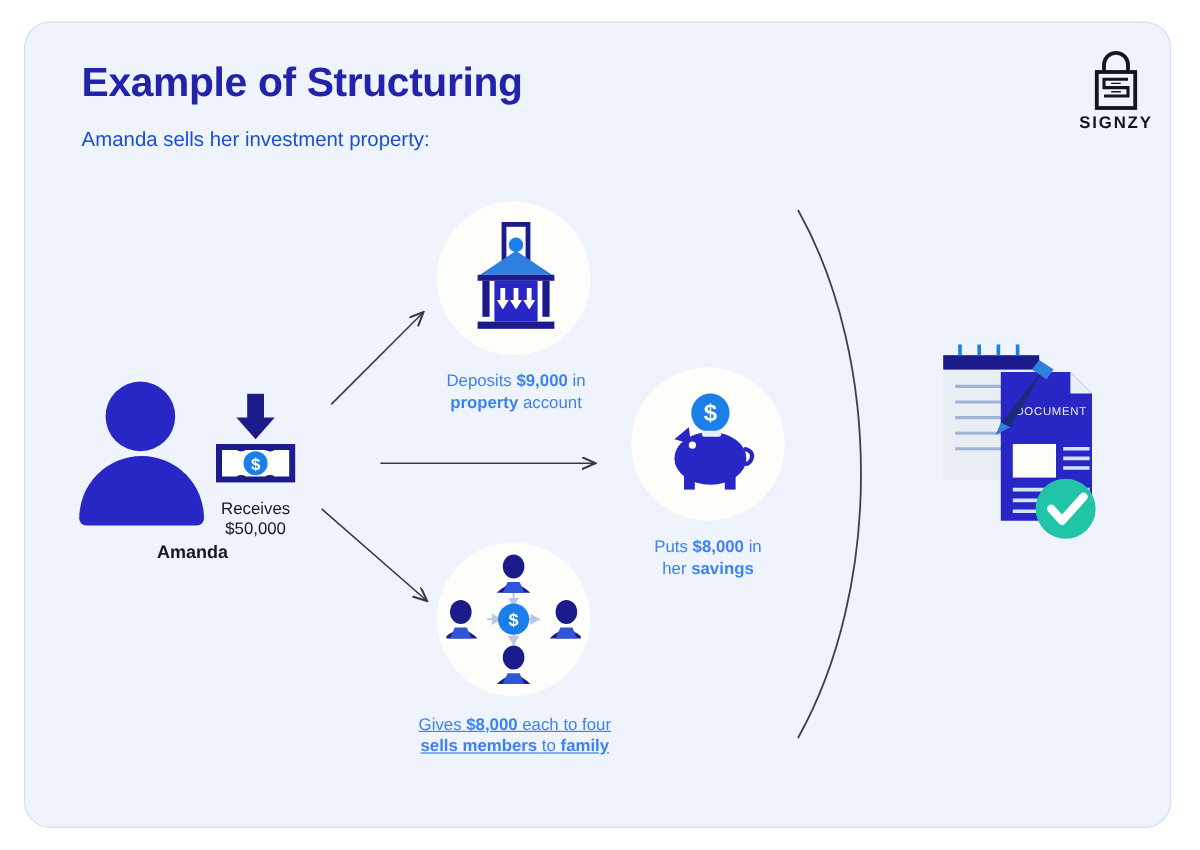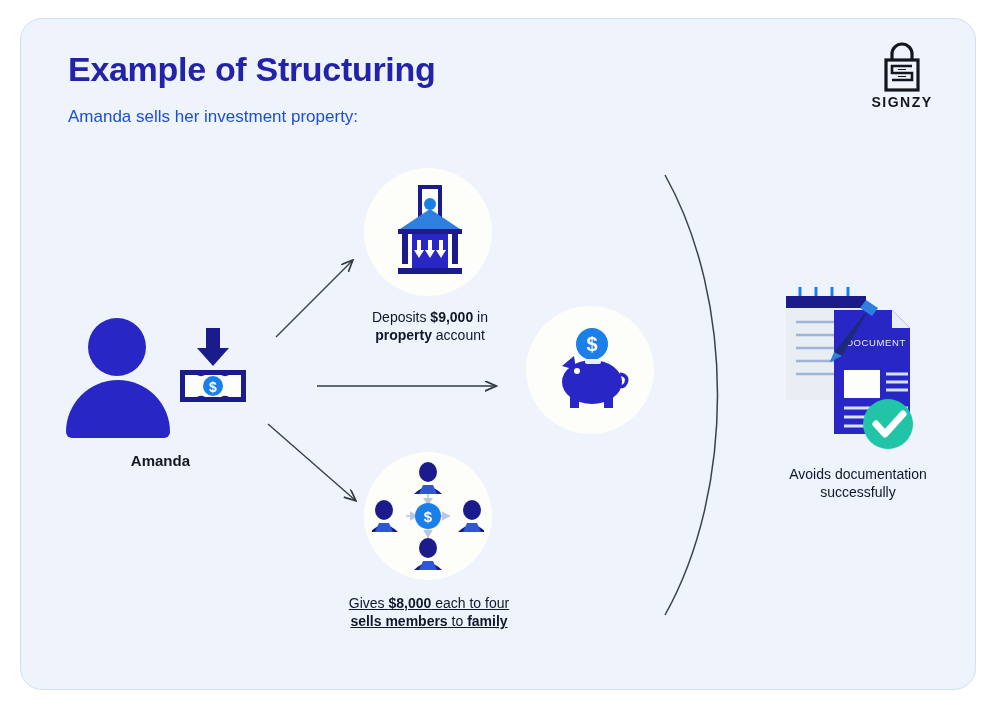--- a/index.html
+++ b/index.html
@@ -42,21 +42,21 @@
   .subtitle {
     position: absolute;
     left: 68px;
     top: 107px;
     font-size: 17px;
     color: #1d4ed8;
   }
   
   .logo {
     position: absolute;
-    left: 862px;
+    left: 890px;
     top: 42px;
     width: 80px;
     height: 72px;
   }
   .logo-word {
     position: absolute;
     left: 0;
     top: 52px;
     width: 80px;
     text-align: center;
@@ -92,21 +92,21 @@
   .node-circle {
     position: absolute;
     border-radius: 50%;
     background: #fdfdfa;
   }
   .node-caption {
     position: absolute;
     text-align: center;
     font-size: 14px;
     line-height: 18px;
-    color: #0f172a;
+    color: #3b82f6;
   }
   .node-caption b { font-weight: bold; }
   .arrows { position: absolute; left: 0; top: 0; width: 1000px; height: 708px; pointer-events: none; }
 </style>
 </head>
 <body>
 
 <div id="stage">
 
   <div class="card"></div>
@@ -136,20 +136,24 @@
         <rect x="28" y="0" width="14" height="22" fill="#1b1b8c"></rect>
         <polygon points="19,20 51,20 35,38" fill="#1b1b8c"></polygon>
       </g>
       <g>
         <rect x="2" y="42" width="66" height="32" fill="#1b1b8c"></rect>
         <path d="M7 47 h12 a8 8 0 0 0 8 0 h16 a8 8 0 0 0 8 0 h12 v22 h-12 a8 8 0 0 0 -8 0 h-16 a8 8 0 0 0 -8 0 h-12 z" fill="#fdfdfa"></path>
         <circle cx="35" cy="58" r="10" fill="#1a7fe8"></circle>
         <text x="35" y="63.5" font-family="'Liberation Sans', sans-serif" font-size="14" font-weight="bold" fill="#ffffff" text-anchor="middle">$</text>
       </g>
     </svg>
+  </div>
+  <div class="money-caption">
+    <span>Receives</span><br>
+    <span>$50,000</span>
   </div>
 
   <svg class="arrows">
     <defs>
       <marker id="ah" markerWidth="10" markerHeight="10" refX="8" refY="4" orient="auto">
         <path d="M0,0 L9,4 L0,8" fill="none" stroke="#333a45" stroke-width="1.3"></path>
       </marker>
     </defs>
     <line x1="276" y1="337" x2="352" y2="261" stroke="#333a45" stroke-width="1.3" marker-end="url(#ah)"></line>
     <line x1="317" y1="386" x2="495" y2="386" stroke="#333a45" stroke-width="1.3" marker-end="url(#ah)"></line>
@@ -186,20 +190,23 @@
     <circle cx="40" cy="18" r="16" fill="#1a7fe8"></circle>
     <text x="40" y="25" font-family="'Liberation Sans', sans-serif" font-size="20" font-weight="bold" fill="#ffffff" text-anchor="middle">$</text>
     <path d="M10 40 L22 30 L24 44 Z" fill="#2826c4"></path>
     <ellipse cx="40" cy="56" rx="30" ry="22" fill="#2826c4"></ellipse>
     <rect x="18" y="70" width="9" height="12" fill="#2826c4"></rect>
     <rect x="52" y="70" width="9" height="12" fill="#2826c4"></rect>
     <path d="M68 48 q9 2 6 9 q-3 6 -8 2" fill="none" stroke="#2826c4" stroke-width="3.5"></path>
     <circle cx="25" cy="45" r="3" fill="#fdfdfa"></circle>
     <rect x="33" y="33" width="16" height="5" rx="2" fill="#e7effa"></rect>
   </svg>
+  <div class="node-caption" style="left:510px; top:446px; width:160px;">
+    <span>Puts <b>$8,000</b> in<br>her <b>savings</b></span>
+  </div>
 
   <div class="node-circle" style="left:364px; top:452px; width:128px; height:128px;"></div>
   <svg style="position:absolute; left:372px; top:460px;" width="112" height="112" viewBox="0 0 112 112">
     <g stroke="#b9c7e3" stroke-width="1.6" fill="none">
       <line x1="56" y1="34" x2="56" y2="46" marker-end="url(#ah2)"></line>
       <line x1="56" y1="66" x2="56" y2="78" marker-end="url(#ah2)"></line>
       <line x1="34" y1="56" x2="46" y2="56" marker-end="url(#ah2)"></line>
       <line x1="66" y1="56" x2="78" y2="56" marker-end="url(#ah2)"></line>
     </g>
     <defs>
@@ -261,18 +268,14 @@
       <line x1="64" y1="148" x2="112" y2="148"></line>
     </g>
 
     <path d="M92 26 L56 72 L50 84 L62 78 Z" fill="#1b2a7a"></path>
     <path d="M86 22 L98 30 L92 38 L80 30 Z" fill="#2f7fe0"></path>
     <polygon points="50,84 62,78 54,74" fill="#2f7fe0"></polygon>
 
     <circle cx="108" cy="146" r="25" fill="#22c4a8"></circle>
     <path d="M96 146 l9 10 l18 -20" fill="none" stroke="#ffffff" stroke-width="7" stroke-linecap="round" stroke-linejoin="round"></path>
   </svg>
-  <div class="node-caption" style="left:762px; top:465px; width:192px;">
-    <span>Avoids documentation</span><br>
-    <span>successfully</span>
-  </div>
 
 </div>
 
 </body></html>

